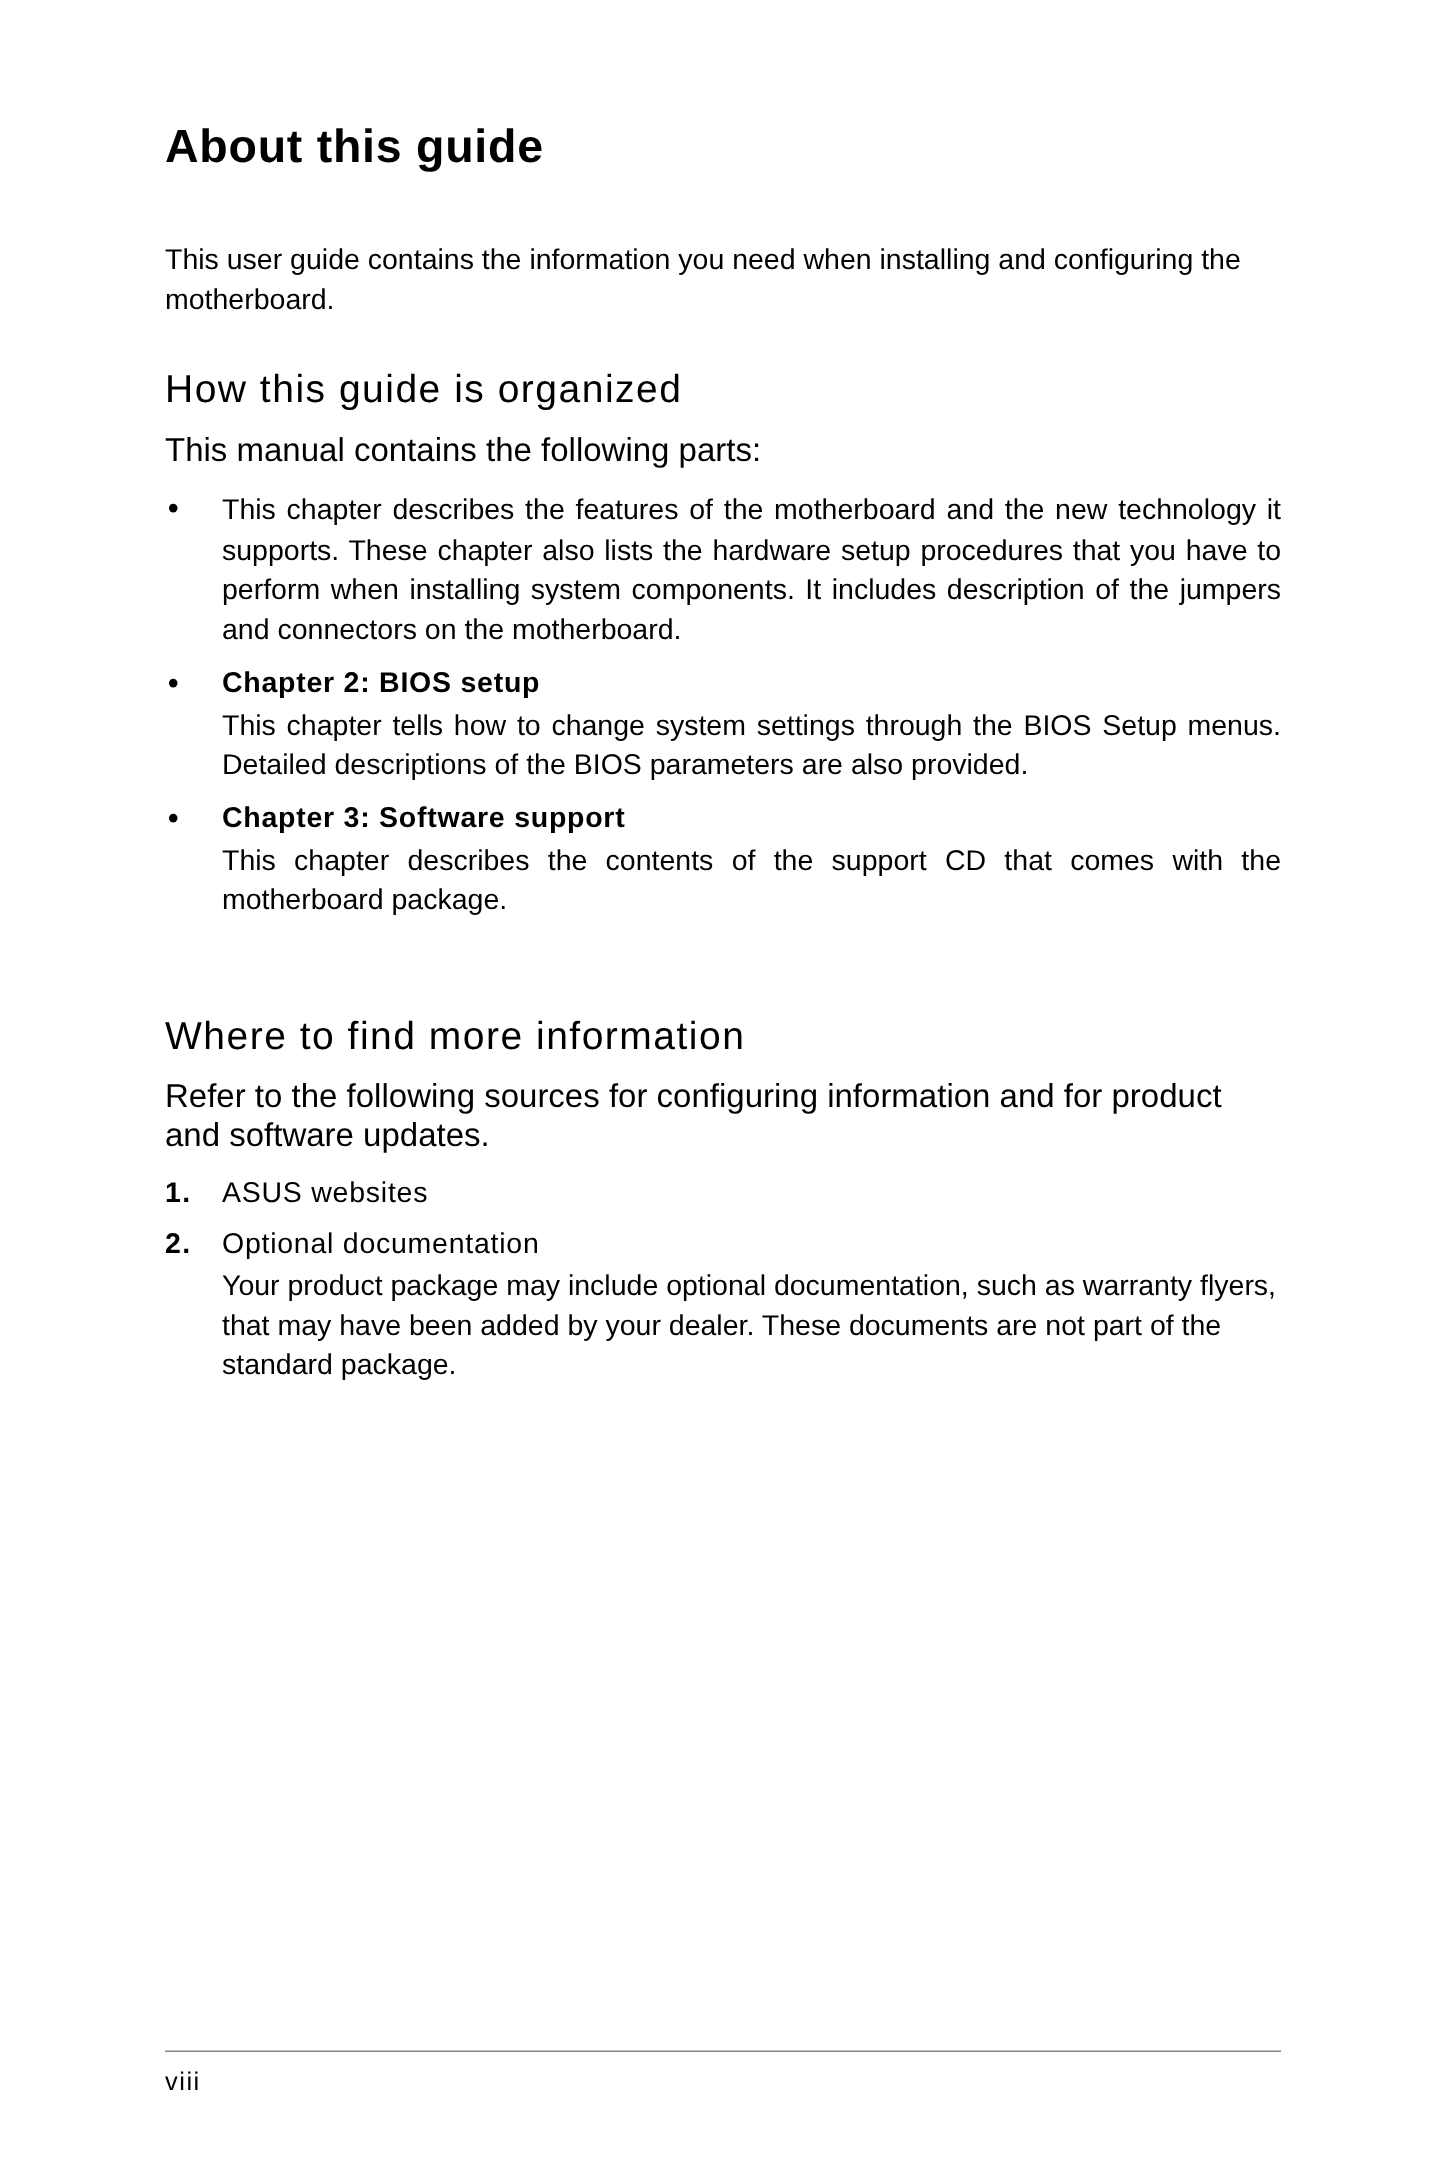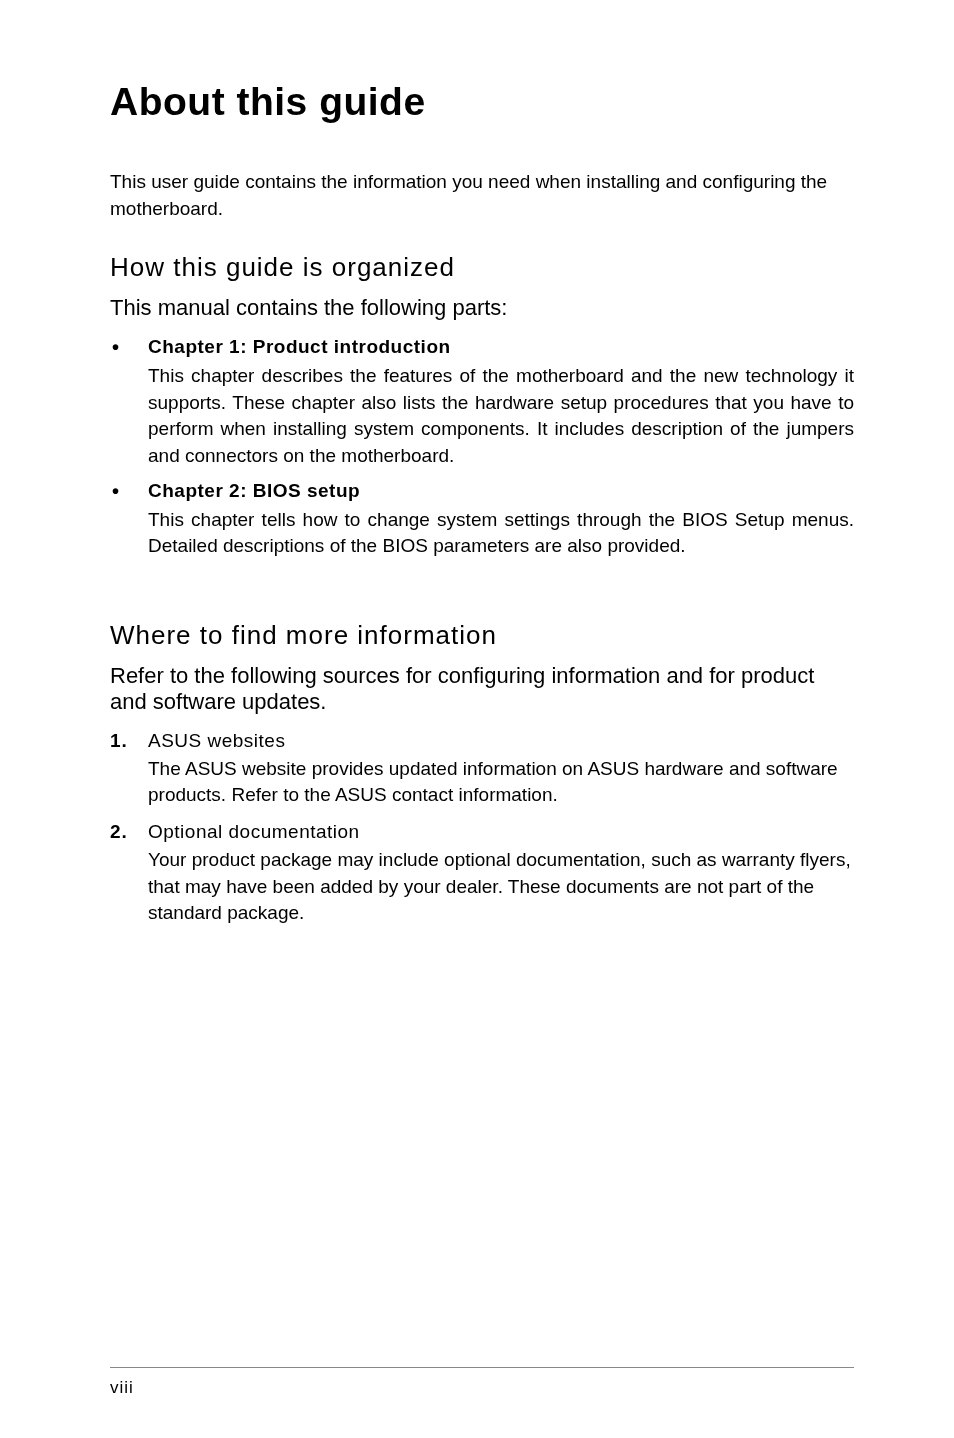--- a/index.html
+++ b/index.html
@@ -10,21 +10,21 @@
     body {
       width: 954px;
       height: 1438px;
       background: #ffffff;
       font-family: Verdana, Geneva, sans-serif;
       color: #000000;
       padding: 80px 100px 60px 110px;
       position: relative;
     }
     .page-title {
-      font-size: 39px;
+      font-size: 31px;
       font-weight: bold;
       margin-bottom: 45px;
       letter-spacing: 0.5px;
     }
     .intro-text {
       font-size: 19px;
       line-height: 1.4;
       margin-bottom: 30px;
     }
     .section-heading {
@@ -115,38 +115,40 @@
 
 <h1 class="page-title">About this guide</h1>
 
 <p class="intro-text">This user guide contains the information you need when installing and configuring the motherboard.</p>
 
 <h2 class="section-heading">How this guide is organized</h2>
 <p class="section-intro">This manual contains the following parts:</p>
 
 <ul class="bullet-list">
   <li class="bullet-item">
-    <div class="bullet-title">Chapter 1: Product introduction</div>
     <div class="bullet-body">This chapter describes the features of the motherboard and the new technology it supports. These chapter also lists the hardware setup procedures that you have to perform when installing system components. It includes description of the jumpers and connectors on the motherboard.</div>
   </li>
   <li class="bullet-item">
     <div class="bullet-title">Chapter 2: BIOS setup</div>
     <div class="bullet-body">This chapter tells how to change system settings through the BIOS Setup menus. Detailed descriptions of the BIOS parameters are also provided.</div>
+  </li>
+  <li class="bullet-item">
+    <div class="bullet-title">Chapter 3: Software support</div>
+    <div class="bullet-body">This chapter describes the contents of the support CD that comes with the motherboard package.</div>
   </li>
 </ul>
 
 <div class="section-where">
   <h2 class="section-heading">Where to find more information</h2>
   <p class="section-intro">Refer to the following sources for configuring information and for product and software updates.</p>
 
   <ol class="numbered-list">
     <li class="numbered-item">
       <span class="item-number">1.</span>
       <div class="numbered-title">ASUS websites</div>
-      <div class="numbered-body">The ASUS website provides updated information on ASUS hardware and software products. Refer to the ASUS contact information.</div>
     </li>
     <li class="numbered-item">
       <span class="item-number">2.</span>
       <div class="numbered-title">Optional documentation</div>
       <div class="numbered-body">Your product package may include optional documentation, such as warranty flyers, that may have been added by your dealer. These documents are not part of the standard package.</div>
     </li>
   </ol>
 </div>
 
 <div class="footer">

